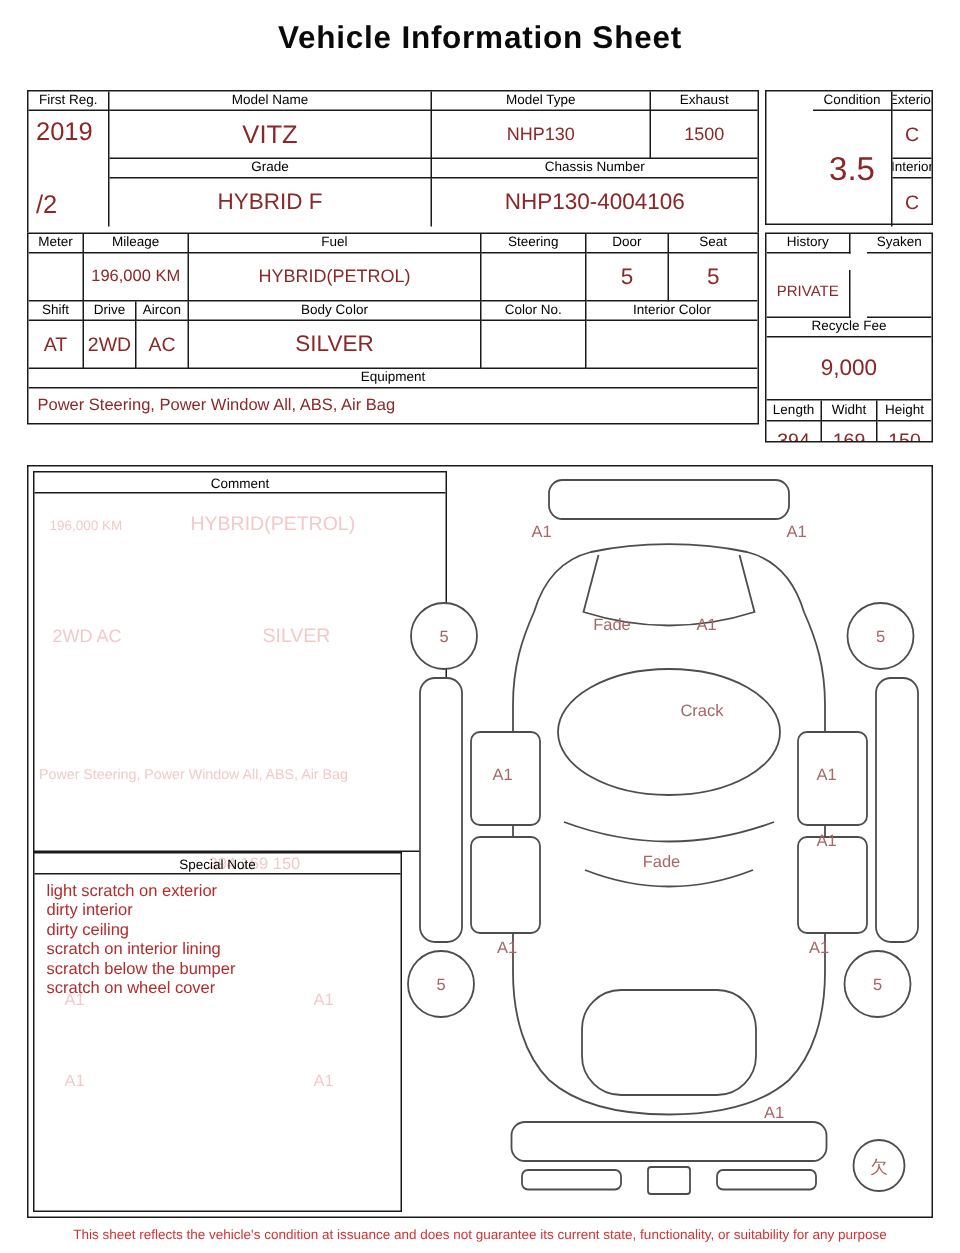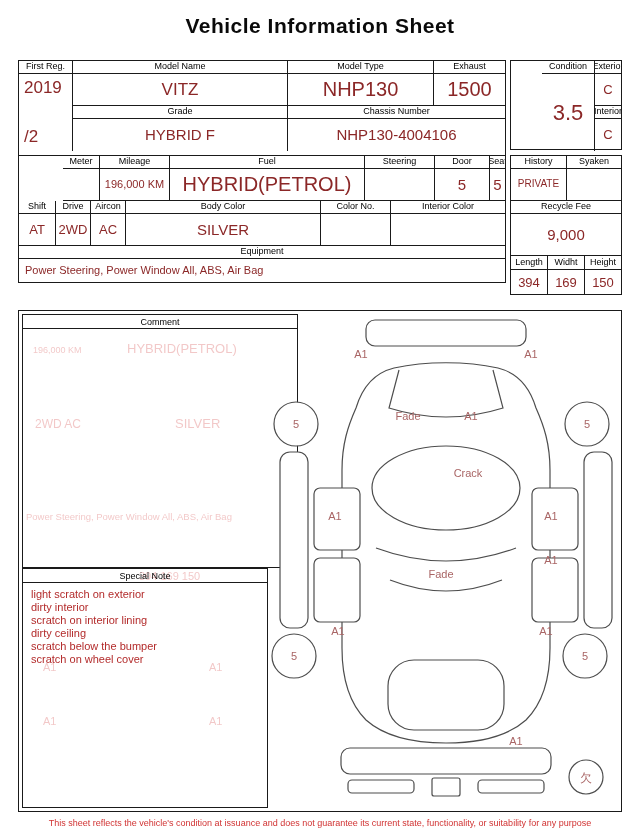--- a/index.html
+++ b/index.html
@@ -15,21 +15,21 @@
   .abs { position: absolute; }
   .box { border: 1px solid #1a1a1a; background: #fff; }
   .grid { display: grid; }
   .cell { display: flex; align-items: center; justify-content: center; line-height: 1.05; overflow: hidden; }
   .hdr { font-size: 9px; color: #000; }
   .val { color: #8b2727; }
   .left { justify-content: flex-start; padding-left: 6px; }
   .br { border-right: 1px solid #1a1a1a; }
   .bb { border-bottom: 1px solid #1a1a1a; }
   .f10 { font-size: 10px; } .f11 { font-size: 11px; } .f13 { font-size: 13px; }
-  .f15 { font-size: 15px; } .f16 { font-size: 20px; } .f17 { font-size: 17px; }
+  .f15 { font-size: 15px; } .f16 { font-size: 12px; } .f17 { font-size: 17px; }
   .f22 { font-size: 22px; }
   .page-title {
     position: absolute; top: 14px; left: 0; right: 0;
     text-align: center; font-size: 21px; font-weight: 600;
     letter-spacing: 0.5px; color: #0a0a0a;
   }
   .note-items { padding: 5px 8px; }
   .note-item { font-size: 11px; color: #b32b2b; line-height: 13px; }
   .ghost { position: absolute; color: #e89c9c; opacity: 0.55; white-space: nowrap; z-index: 0; pointer-events: none; }
   .hdr-strip { height: 14px; border-bottom: 1px solid #1a1a1a; display: flex; align-items: center; justify-content: center; font-size: 9px; position: relative; z-index: 1; background: transparent; }
@@ -73,21 +73,21 @@
             grid-template-columns:53px 1fr; grid-template-rows:13px 32px 13px 32px;padding-left:31px;">
   <div class="cell hdr br bb">Condition</div>
   <div class="cell hdr bb">Exterior</div>
   <div class="cell val br f22" style="grid-row:2/5; grid-column:1;">3.5</div>
   <div class="cell val bb f13" style="grid-row:2; grid-column:2;">C</div>
   <div class="cell hdr bb" style="grid-row:3; grid-column:2;">Interior</div>
   <div class="cell val f13" style="grid-row:4; grid-column:2;">C</div>
 </div>
 
 <div class="abs box" style="left:18px; top:155px; width:488px; height:128px; overflow:hidden;">
-  <div class="grid" style="grid-template-columns:37px 70px 195px 70px 55px 1fr; grid-template-rows:13px 32px;margin-left:44px;">
+  <div class="grid" style="grid-template-columns:37px 70px 195px 70px 55px 1fr; grid-template-rows:13px 32px;">
     <div class="cell hdr br bb">Meter</div>
     <div class="cell hdr br bb">Mileage</div>
     <div class="cell hdr br bb">Fuel</div>
     <div class="cell hdr br bb">Steering</div>
     <div class="cell hdr br bb">Door</div>
     <div class="cell hdr bb">Seat</div>
     <div class="cell val br bb"></div>
     <div class="cell val br bb f11">196,000 KM</div>
     <div class="cell val br bb f16">HYBRID(PETROL)</div>
     <div class="cell val br bb"></div>
@@ -108,21 +108,21 @@
     <div class="cell val br bb"></div>
     <div class="cell val bb"></div>
   </div>
   <div class="grid" style="grid-template-columns:1fr; grid-template-rows:13px 23px;">
     <div class="cell hdr bb">Equipment</div>
     <div class="cell val left f11">Power Steering, Power Window  All, ABS, Air Bag</div>
   </div>
 </div>
 
 <div class="abs box" style="left:510px; top:155px; width:112px; height:140px; overflow:hidden;">
-  <div class="grid" style="grid-template-columns:56px 1fr; grid-template-rows:13px 32px;">
+  <div class="grid" style="grid-template-columns:56px 1fr; grid-template-rows:13px 32px;gap:11px;">
     <div class="cell hdr br bb">History</div>
     <div class="cell hdr bb">Syaken</div>
     <div class="cell val br bb f10">PRIVATE</div>
     <div class="cell val bb"></div>
   </div>
   <div class="grid" style="grid-template-columns:1fr; grid-template-rows:13px 42px;">
     <div class="cell hdr bb">Recycle Fee</div>
     <div class="cell val bb f15">9,000</div>
   </div>
   <div class="grid" style="grid-template-columns:37px 37px 1fr; grid-template-rows:14px 26px;">
@@ -145,22 +145,22 @@
   <span class="ghost" style="left:152px; top:101px; font-size:13px;">SILVER</span>
   <span class="ghost" style="left:3px; top:196px; font-size:9.5px;">Power Steering, Power Window  All, ABS, Air Bag</span>
 </div>
 
 <div class="abs box" style="left:22px; top:568px; width:246px; height:240px;">
   <span class="ghost" style="left:116px; top:1px; font-size:11px;">394  169  150</span>
   <div class="hdr-strip">Special Note</div>
   <div class="note-items">
     <div class="note-item">light scratch on exterior</div>
     <div class="note-item">dirty interior</div>
+    <div class="note-item">dirty ceiling</div>
     <div class="note-item">scratch on interior lining</div>
-    <div class="note-item">dirty ceiling</div>
     <div class="note-item">scratch below the bumper</div>
     <div class="note-item">scratch on wheel cover</div>
   </div>
   <span class="ghost" style="left:20px; top:92px; font-size:11px;">A1</span>
   <span class="ghost" style="left:186px; top:92px; font-size:11px;">A1</span>
   <span class="ghost" style="left:20px; top:146px; font-size:11px;">A1</span>
   <span class="ghost" style="left:186px; top:146px; font-size:11px;">A1</span>
 </div>
 
 <div class="abs" style="left:268px; top:312px; width:356px; height:496px;">

